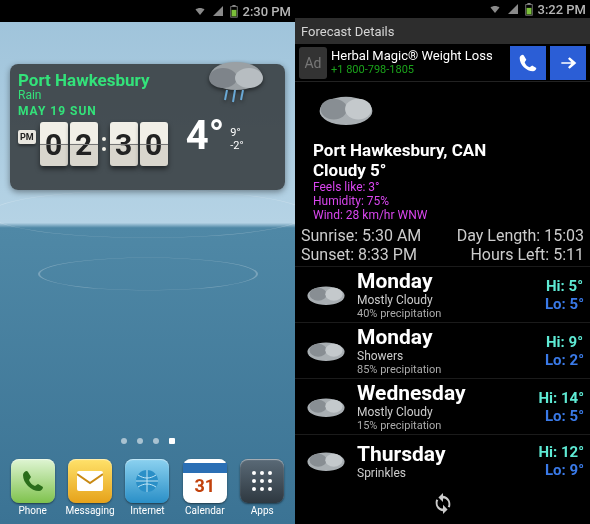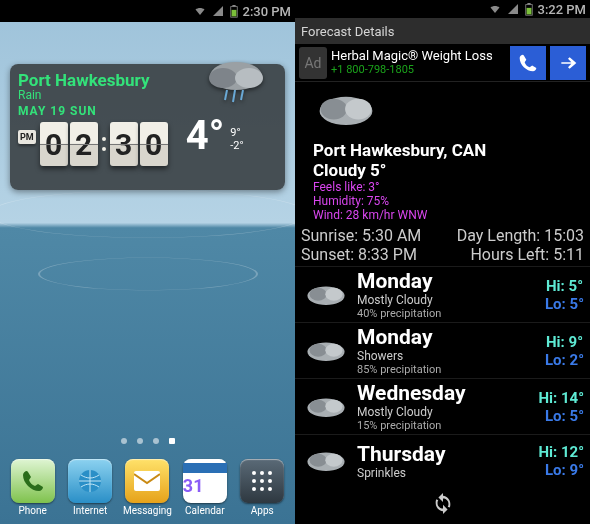--- a/index.html
+++ b/index.html
@@ -141,40 +141,40 @@
   <div class="dock">
     <div class="app">
       <div class="ic" style="background:linear-gradient(#dff5d3,#7fc24d)">
           <svg width="24" height="24" viewBox="0 0 24 24">
             <path fill="#2b6d1b" d="M6 2c-2 0-4 2-4 4 0 8 8 16 16 16 2 0 4-2 4-4l-5-3-3 2c-3-1-5-3-6-6l2-3-3-5z"></path>
           </svg>
         </div>
       <span>Phone</span>
     </div>
     <div class="app">
+      <div class="ic" style="background:linear-gradient(#ffe26a,#e6a21a)">
+          <svg width="26" height="20" viewBox="0 0 26 20">
+            <rect width="26" height="20" rx="2" fill="#fff"></rect>
+            <path d="M0 3l13 9 13-9" stroke="#c98a14" fill="none" stroke-width="2"></path>
+          </svg>
+        </div>
+      <span>Messaging</span>
+    </div>
+    <div class="app">
       <div class="ic" style="background:linear-gradient(#8cd2f0,#2a8fc7)">
           <svg width="26" height="26" viewBox="0 0 26 26">
             <circle cx="13" cy="13" r="11" fill="#2a8fc7"></circle>
             <path d="M2 13h22M13 2v22M4 7c6 4 12 4 18 0M4 19c6-4 12-4 18 0" stroke="#bfe5f6" fill="none"></path>
           </svg>
         </div>
       <span>Internet</span>
     </div>
     <div class="app">
-      <div class="ic" style="background:linear-gradient(#ffe26a,#e6a21a)">
-          <svg width="26" height="20" viewBox="0 0 26 20">
-            <rect width="26" height="20" rx="2" fill="#fff"></rect>
-            <path d="M0 3l13 9 13-9" stroke="#c98a14" fill="none" stroke-width="2"></path>
-          </svg>
-        </div>
-      <span>Messaging</span>
-    </div>
-    <div class="app">
       <div class="ic" style="background:#fff">
-          <div style="width:100%;text-align:left;font-weight:bold;color:#8b5cf6;font-size:18px;border-top:10px solid #2a6fb5;line-height:26px">31</div>
+          <div style="width:100%;text-align:center;font-weight:bold;color:#c2410c;font-size:18px;border-top:10px solid #2a6fb5;line-height:26px">31</div>
         </div>
       <span>Calendar</span>
     </div>
     <div class="app">
       <div class="ic" style="background:linear-gradient(#5a6a77,#2e3840)">
           <svg width="26" height="26" viewBox="0 0 26 26">
             <g fill="#fff">
               <circle cx="5" cy="5" r="2"></circle>
               <circle cx="13" cy="5" r="2"></circle>
               <circle cx="21" cy="5" r="2"></circle>

